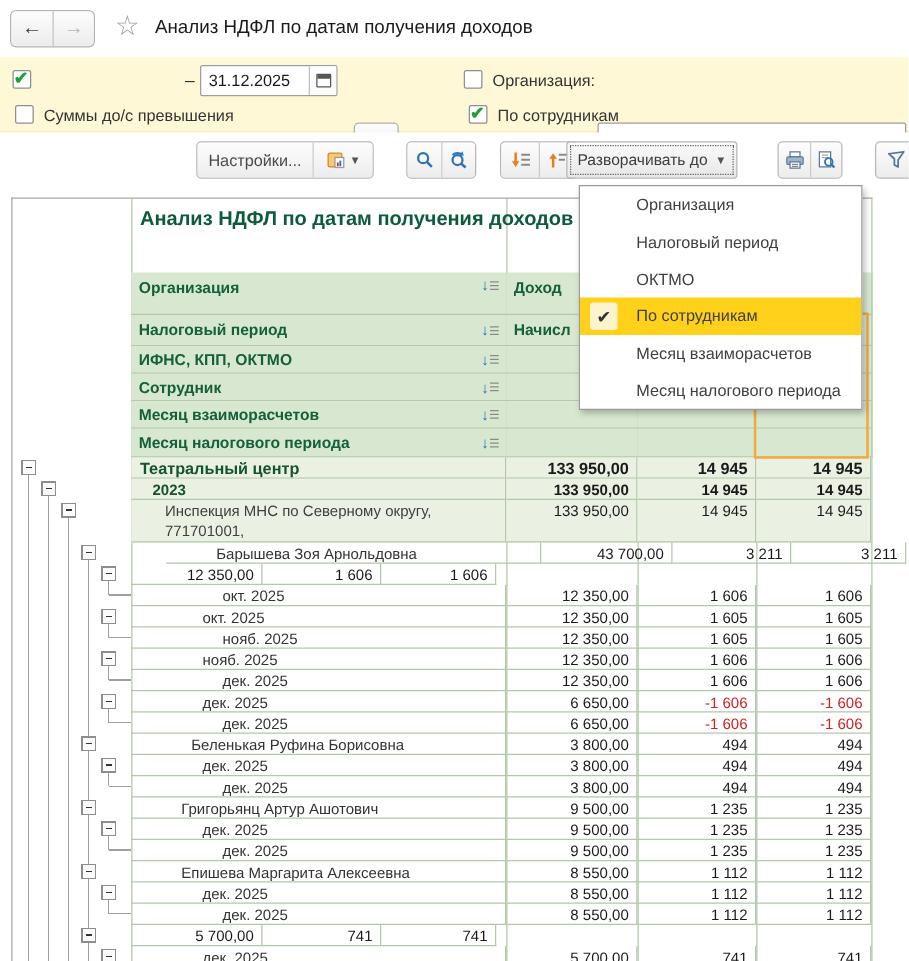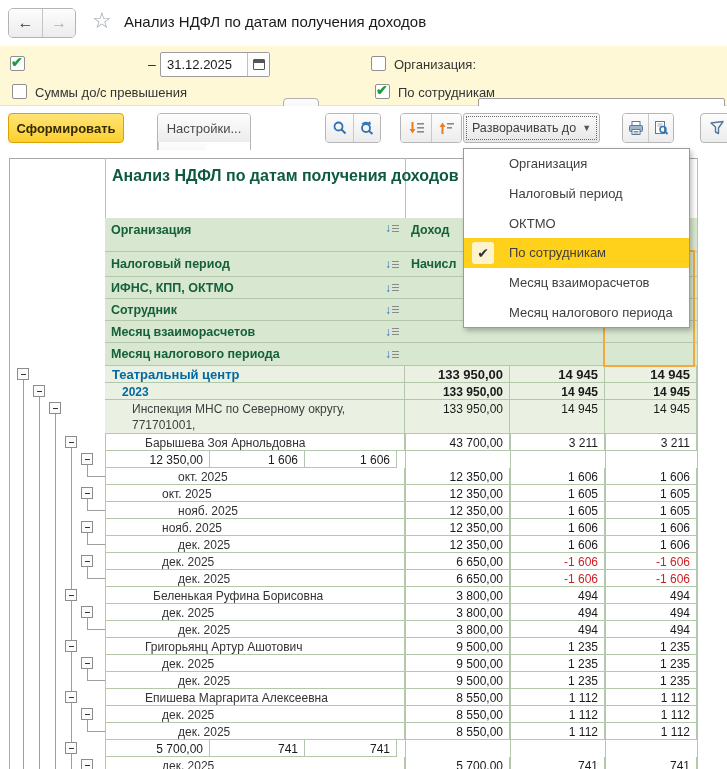--- a/index.html
+++ b/index.html
@@ -32,29 +32,29 @@
   .btn { border:1px solid #b0b0b0; border-radius:4px; background:linear-gradient(#fdfdfd,#e9e9e9); font-size:13px; color:#3d3d3d; display:flex; align-items:center; justify-content:center; }
   #btn-more { position:absolute; left:283px; top:52px; width:36px; height:25px; }
   #org-input { position:absolute; left:478px; top:52px; width:247px; height:25px; background:#fff; border:1px solid #9d9d9d; border-radius:2px; font-size:13px; padding:0 5px; font-family:"Liberation Sans",sans-serif; }
 
   
   #toolbar { position:absolute; left:0; top:106px; width:727px; height:44px; background:#fff; }
   #btn-generate { position:absolute; left:8px; top:7px; width:116px; height:30px; background:linear-gradient(#ffe476,#fccf2f); border:1px solid #d9a400; border-radius:4px; font-size:13px; font-weight:600; color:#332a00; display:flex; align-items:center; justify-content:center; }
   .group { position:absolute; display:flex; border:1px solid #b5b5b5; border-radius:4px; overflow:hidden; }
   .gbtn { height:28px; display:flex; align-items:center; justify-content:center; background:linear-gradient(#fdfdfd,#ececec); }
   .gbtn + .gbtn { border-left:1px solid #c9c9c9; }
-  #grp-settings { left:157px; top:7px;flex-direction:column; }
+  #grp-settings { left:157px; top:7px; }
   #btn-settings { width:92px; font-size:13px; color:#4a4a4a; }
   #btn-variants { width:48px; gap:3px; }
   .caret { font-size:9px; color:#555; }
   #grp-search { left:325px; top:7px; }
   #grp-search .gbtn { width:27px; }
   #grp-expand { left:400px; top:7px; }
   #grp-expand .gbtn { width:30px; }
-  #btn-expandto { position:absolute; left:463px; top:7px; width:137px; height:30px; background:linear-gradient(#fbfbfb,#e7e7e7); border:1px solid #b5b5b5; border-radius:3px; font-size:12.5px; color:#3d3d3d; display:flex; align-items:center; justify-content:center; gap:6px; outline:1px dotted #666; outline-offset:-4px; }
+  #btn-expandto { position:absolute; left:453px; top:7px; width:137px; height:30px; background:linear-gradient(#fbfbfb,#e7e7e7); border:1px solid #b5b5b5; border-radius:3px; font-size:12.5px; color:#3d3d3d; display:flex; align-items:center; justify-content:center; gap:6px; outline:1px dotted #666; outline-offset:-4px; }
   #grp-print { left:622px; top:7px; }
   #grp-print .gbtn { width:25px; }
   #btn-funnel { position:absolute; left:700px; top:7px; width:34px; height:30px; border:1px solid #b5b5b5; border-radius:4px; background:linear-gradient(#fdfdfd,#ececec); display:flex; align-items:center; justify-content:center; }
 
   
   #report { position:absolute; left:0; top:150px; width:727px; height:619px; background:#fff; overflow:hidden; }
   .vline { position:absolute; width:1px; background:#b3c8ab; top:8px; bottom:0; }
   #rep-title { position:absolute; left:112px; top:17px; font-size:16px; font-weight:bold; color:#0d5a3c; white-space:nowrap; }
   .hcell { position:absolute; background:#d8e8d0; border-bottom:1px solid #b3c8ab; border-right:1px solid #b3c8ab; font-size:12.5px; font-weight:bold; color:#15603a; display:flex; align-items:center; padding:0 6px; }
   .hcell .hl { flex:1; white-space:nowrap; overflow:hidden; }
@@ -69,21 +69,21 @@
   .trow { display:flex; width:688px; height:17px; }
   .trow.two { height:34px; }
   .gut { width:96px; flex:none; }
   .cell { border-right:1px solid #b3c8ab; border-bottom:1px solid #b3c8ab; font-size:12px; color:#333; overflow:hidden; }
   .cell.name { width:300px; flex:none; line-height:16px; padding-top:1px; }
   .cell.num { text-align:right; padding:1px 6px 0 0; line-height:16px; color:#1a1a1a; }
   .cell.w1 { width:105px; flex:none; }
   .cell.w2 { width:95px;  flex:none; }
   .cell.w3 { width:92px;  flex:none; }
   .trow.g1 .cell, .trow.g2 .cell, .trow.g3 .cell { background:#eaf1e3; }
-  .trow.g1 .cell.name, .trow.g2 .cell.name { color:#0369a1; font-weight:bold; }
+  .trow.g1 .cell.name, .trow.g2 .cell.name { color:#14532d; font-weight:bold; }
   .trow.g1 .cell { font-size:13px; }
   .trow.g1 .cell.num, .trow.g2 .cell.num { font-weight:bold; }
   .trow.g3 .cell.name { color:#3f3f3f; }
   .cell.num.neg { color:#cc2222; }
   #tree-svg { position:absolute; left:9px; top:216px; z-index:2; }
 
   
   #menu { position:absolute; left:463px; top:148px; width:227px; height:180px; background:#fff; border:1px solid #9b9b9b; box-shadow:2px 3px 5px rgba(0,0,0,0.25); z-index:20; display:flex; flex-direction:column; }
   .mitem { flex:1; display:flex; align-items:center; font-size:13px; color:#3f3f3f; position:relative; padding-left:45px; white-space:nowrap; }
   .mitem.hl { background:#ffd11a; }
@@ -120,21 +120,20 @@
     <span class="cb" id="cb-org" style="left:371px; top:10px;"></span>
     <span class="flabel" style="left:394px; top:11px;">Организация:</span>
     <input id="org-input" value="" style="">
     <span class="cb" id="cb-sums" style="left:12px; top:38px;"></span>
     <span class="flabel" style="left:35px; top:39px;">Суммы до/с превышения</span>
     <span class="cb checked" id="cb-emp" style="left:375px; top:38px;"></span>
     <span class="flabel" style="left:398px; top:39px;">По сотрудникам</span>
   </div>
 
   <div id="toolbar">
-    <div id="btn-generate">Сформировать</div>
     <div class="group" id="grp-settings">
       <div class="gbtn" id="btn-settings">Настройки...</div>
       <div class="gbtn" id="btn-variants">
         <svg width="16" height="16" viewBox="0 0 16 16">
           <rect x="1.5" y="2.5" width="11" height="11" rx="1.5" fill="#f9c870" stroke="#c98b2a"></rect>
           <rect x="7" y="6" width="7" height="8" fill="#fff" stroke="#9a9a9a"></rect>
           <rect x="8.5" y="10" width="1.5" height="3" fill="#c23a2f"></rect>
           <rect x="10.5" y="8.5" width="1.5" height="4.5" fill="#2e74b5"></rect>
         </svg>
         <span class="caret">▼</span>
@@ -326,21 +325,21 @@
         </div>
         <div class="trow two g3">
           <div class="gut"></div>
           <div class="cell name" style="padding-left: 27px;">Инспекция МНС по Северному округу, 771701001,</div>
           <div class="cell num w1">133 950,00</div>
           <div class="cell num w2">14 945</div>
           <div class="cell num w3">14 945</div>
         </div>
         <div class="trow">
           <div class="gut"></div>
-          <div class="cell name" style="padding-left: 40px;">Барышева Зоя Арнольдовна</div>
+          <div class="cell name" style="padding-left: 40px; margin-left: 28px;">Барышева Зоя Арнольдовна</div>
           <div class="cell num w1">43 700,00</div>
           <div class="cell num w2">3 211</div>
           <div class="cell num w3">3 211</div>
         </div>
         <div class="trow">
           <div class="gut"></div>
           <div class="cell num w1">12 350,00</div>
           <div class="cell num w2">1 606</div>
           <div class="cell num w3">1 606</div>
         </div>

